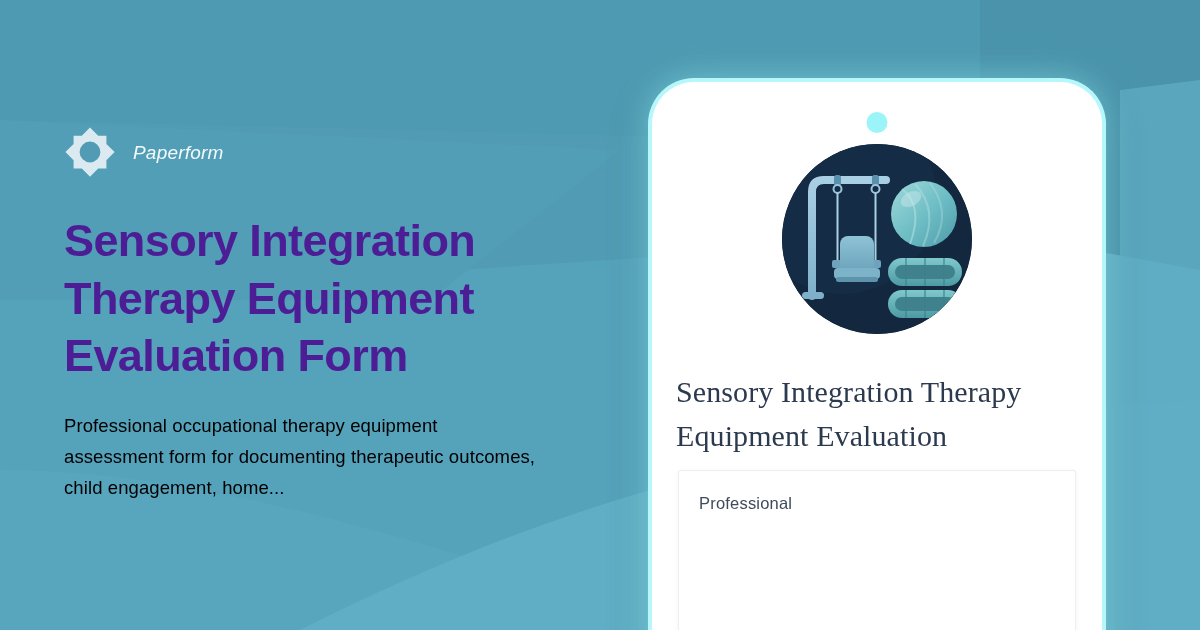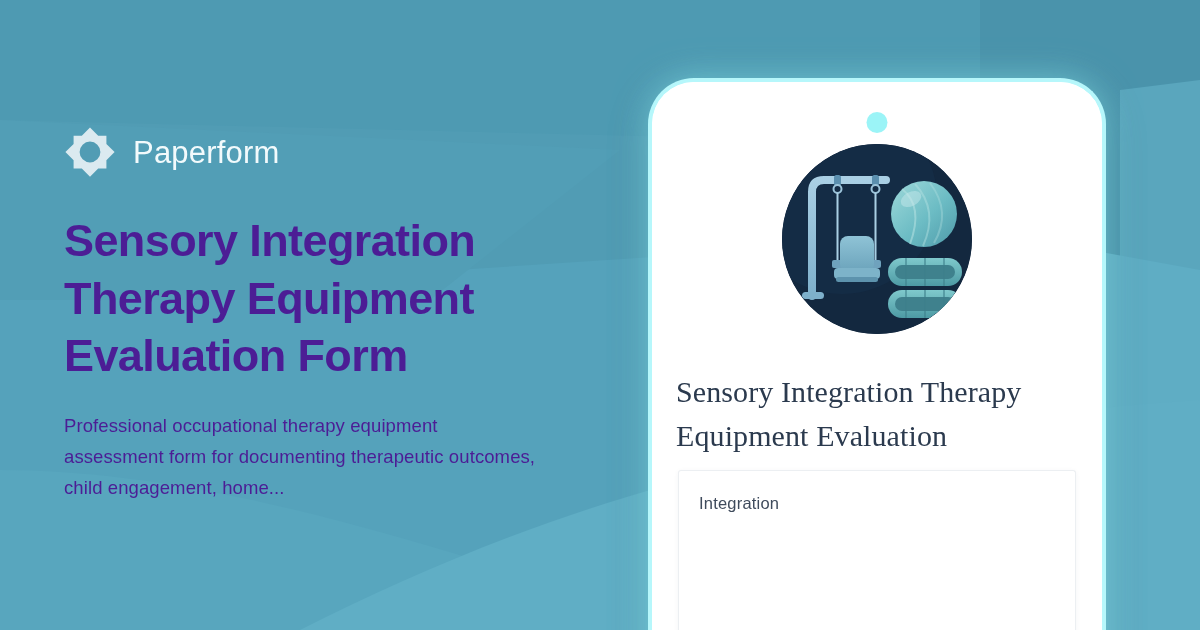--- a/index.html
+++ b/index.html
@@ -21,38 +21,39 @@
     width:540px; height:630px;
     display:flex; flex-direction:column;
     justify-content:center;
     z-index:5;
   }
 
   .brand { display:flex; align-items:center; gap:17px; margin-bottom:34px; }
   .brand-mark { width:52px; height:52px; flex:0 0 52px; display:block; }
   .brand-name {
     color:#f2fafc;
-    font-size:31px;
+    font-size:19px;
     font-weight:400;
     letter-spacing:.2px;
     line-height:1;
+    font-style:italic;
   }
 
   .headline {
     color:#4c1d95;
     font-size:45px;
     font-weight:700;
     line-height:1.28;
     letter-spacing:-0.6px;
     margin-bottom:26px;
     max-width:500px;
   }
 
   .subhead {
-    color:#4c1d95;
+    color:#000000;
     font-size:18.5px;
     font-weight:400;
     line-height:1.67;
     max-width:478px;
     letter-spacing:.1px;
   }
 
   
   .phone {
     position:absolute;
@@ -248,19 +249,19 @@
         </g>
       </svg>
     </div>
 
     <div class="form-title">Sensory Integration Therapy Equipment Evaluation</div>
 
     <div class="form-card">
 
 
       <div class="field">
-        <div class="field-label">Integration</div>
+        <div class="field-label">Professional</div>
         <div class="field-input no-rule"></div>
       </div>
 
     </div>
   </div>
 </div>
 
 </body></html>

